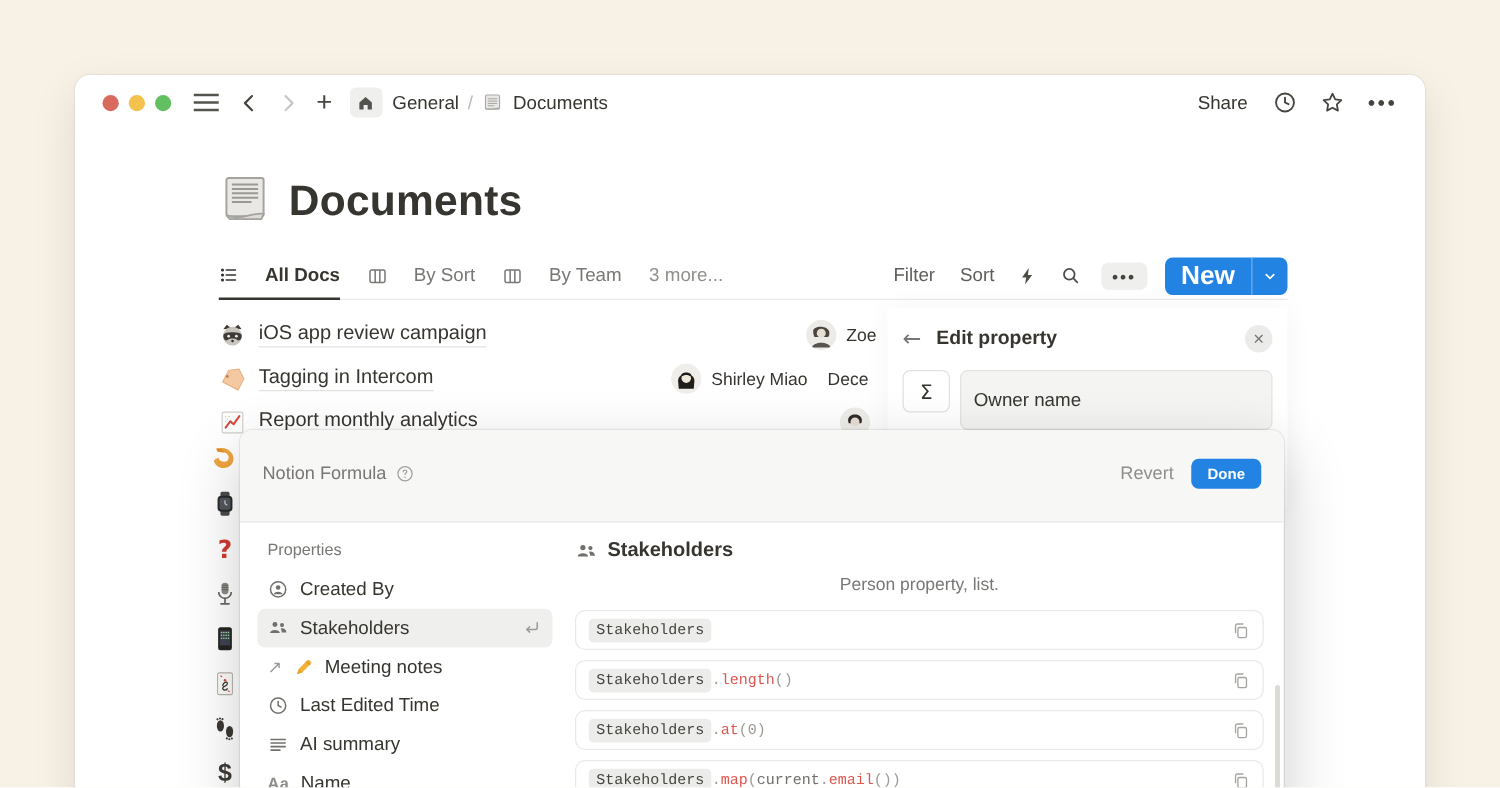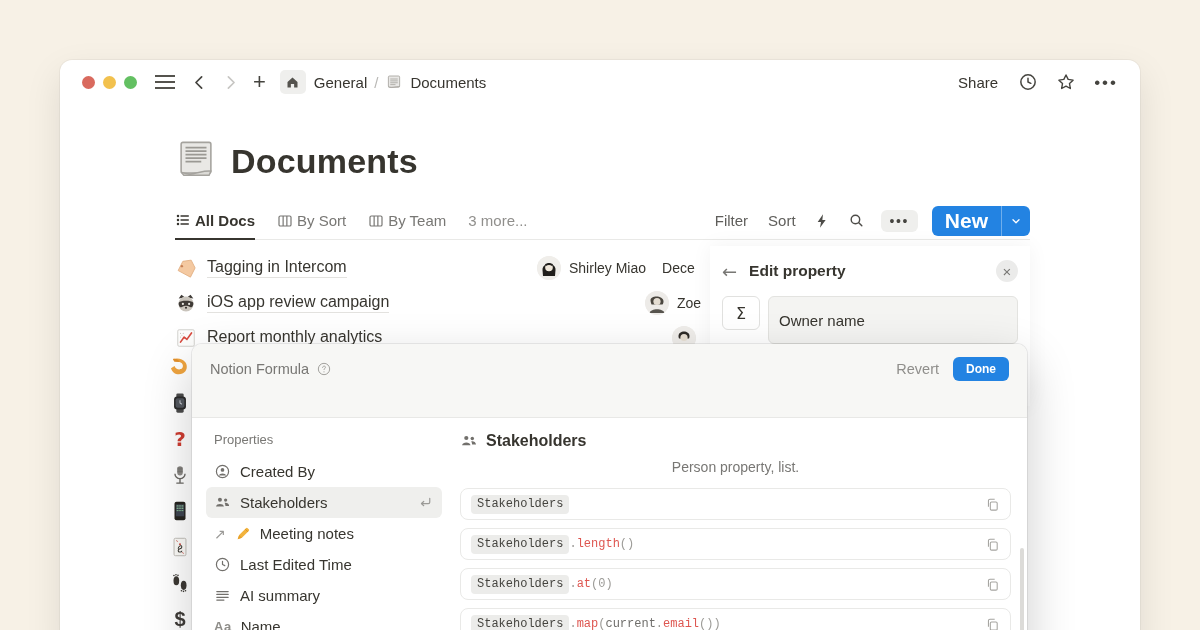--- a/index.html
+++ b/index.html
@@ -27,21 +27,21 @@
   .share { font-size:15px; color:#37352F; margin-right:20px; }
   .topicon { margin-right:18px; display:flex; align-items:center; }
   .dots3 { font-size:17px; letter-spacing:2px; color:#45443F; line-height:1; }
 
   
   .titlerow { position:absolute; left:115px; top:78px; display:flex; align-items:center; gap:14px; }
   .titlerow h1 { font-size:34px; font-weight:700; color:#37352F; letter-spacing:0.2px; }
 
   
   .toolbar { position:absolute; left:115px; right:110px; top:142px; height:38px; display:flex; align-items:center; border-bottom:1px solid #E9E9E7; }
-  .tab { display:flex; align-items:center; gap:4px; font-size:15px; color:#787774; font-weight:500; margin-right:22px; height:38px; }
+  .tab { display:flex; align-items:center; gap:21px; font-size:15px; color:#787774; font-weight:500; margin-right:22px; height:38px; }
   .tab.active { color:#37352F; font-weight:600; border-bottom:2px solid #37352F; margin-bottom:-1px; }
   .tab.more { color:#908F8C; }
   .ctrl { font-size:15px; color:#5F5E5B; margin-left:20px; }
   .ctrlicon { margin-left:18px; display:flex; align-items:center; }
   .dotschip { margin-left:16px; background:#EFEFED; border-radius:6px; padding:4px 9px; font-size:14px; letter-spacing:1.5px; color:#45443F; line-height:1; }
   .newbtn { margin-left:14px; display:flex; align-items:stretch; background:#2383E2; border-radius:6px; overflow:hidden; height:30px; }
   .newlabel { color:#fff; font-size:21px; font-weight:600; padding:0 13px; display:flex; align-items:center; }
   .newdivider { width:1px; background:rgba(255,255,255,0.35); }
   .newchev { display:flex; align-items:center; padding:0 8px; }
 
@@ -72,21 +72,21 @@
   .eprow { display:flex; gap:8px; margin-top:14px; }
   .sigmabox { width:38px; height:34px; border:1px solid #E1E1DF; border-radius:6px; display:flex; align-items:center; justify-content:center;
               font-size:16px; color:#37352F; background:#fff; font-family:"DejaVu Sans", sans-serif; }
   .nameinput { flex:1; height:48px; background:#F4F4F2; border:1px solid #E3E3E0; border-radius:6px; display:flex; align-items:center;
                padding:0 10px; font-size:15px; color:#37352F; }
 
   
   .popup { position:absolute; left:132px; top:284px; width:835px; height:356px; background:#fff; border-radius:10px; z-index:3;
            box-shadow:0 0 0 1px rgba(0,0,0,0.07), 0 18px 50px rgba(0,0,0,0.20); overflow:hidden; display:flex; flex-direction:column; }
   .pophead { background:#F7F7F5; border-bottom:1px solid #E8E8E6; height:74px; padding:13px 18px; }
-  .popheadrow { display:flex; align-items:center; }
+  .popheadrow { display:flex; align-items:center;margin-top:10px; }
   .poplabel { font-size:14.5px; color:#787774; margin-right:7px; }
   .revert { margin-left:auto; font-size:14.5px; color:#8F8E8B; font-weight:500; margin-right:14px; }
   .donebtn { background:#2383E2; color:#fff; font-size:12px; font-weight:600; padding:5px 13px; border-radius:6px; }
   .popbody { flex:1; display:flex; min-height:0; position:relative; }
   .propcol { width:262px; padding:12px 12px 0 14px; flex:0 0 auto; }
   .propshdr { font-size:13px; color:#787774; padding:2px 8px 9px 8px; }
   .propitem { height:31px; display:flex; align-items:center; gap:9px; padding:0 8px; border-radius:6px; font-size:15px; color:#37352F; }
   .propitem.selected { background:#EFEFED; }
   .propitem .trail { margin-left:auto; display:flex; }
   .neicon { font-size:14px; color:#9B9A97; font-family:"DejaVu Sans", sans-serif; }
@@ -217,60 +217,60 @@
               <polyline points="6,9.5 12,15.5 18,9.5"></polyline>
             </svg>
         </span>
       </span>
     </div>
 
     <div class="rows">
       <div class="docrow">
         <span class="rowicon">
           <svg width="22" height="22" viewBox="0 0 24 24">
+              <path d="M4 7 7 3l4 3zM20 7l-3-4-4 3z" fill="#3E3A36"></path>
+              <circle cx="12" cy="13" r="8.2" fill="#C9C4BC"></circle>
+              <path d="M4.2 11.5c2-2.6 13.6-2.6 15.6 0 .8 2.8-1 5.4-2.6 5.2-1.3-.2-1.8-1.6-5.2-1.6s-3.9 1.4-5.2 1.6c-1.6.2-3.4-2.4-2.6-5.2z" fill="#3E3A36"></path>
+              <circle cx="8.6" cy="13" r="1.2" fill="#EDEAE4"></circle>
+              <circle cx="15.4" cy="13" r="1.2" fill="#EDEAE4"></circle>
+              <circle cx="12" cy="17.2" r="1.1" fill="#2B2824"></circle>
+            </svg>
+        </span>
+        <span class="rowtitle">iOS app review campaign</span>
+        <span class="rowright" style="left:470px">
+          <span class="avatar">
+            <svg width="24" height="24" viewBox="0 0 24 24">
+                <circle cx="12" cy="12" r="12" fill="#EDEBE8"></circle>
+                <path d="M5.5 9c0-5 13-5 13 1.5 0 2-1 3-1 3H6.5s-1-2.5-1-4.5z" fill="#4A463F"></path>
+                <circle cx="12" cy="10.5" r="3.6" fill="#E4DDD2"></circle>
+                <path d="M4.5 22c1.5-5 13.5-5 15 0z" fill="#57544E"></path>
+              </svg>
+          </span>
+          <span class="ownname">Zoe</span>
+        </span>
+      </div>
+      <div class="docrow">
+        <span class="rowicon">
+          <svg width="22" height="22" viewBox="0 0 24 24">
               <path d="M3 12 11 4l9 1.6L21.5 15l-8 8z" transform="rotate(-18 12 12)" fill="#F4C9A1" stroke="#E0AB7C" stroke-width="0.8"></path>
               <circle cx="7.5" cy="10" r="1.3" fill="#C77F54"></circle>
             </svg>
         </span>
         <span class="rowtitle">Tagging in Intercom</span>
         <span class="rowright" style="left:362px">
           <span class="avatar">
             <svg width="24" height="24" viewBox="0 0 24 24">
                 <circle cx="12" cy="12" r="12" fill="#F0EEEA"></circle>
                 <path d="M5.5 14c-.5-8 13.5-8 13 0l-.5 6h-12z" fill="#201E1B"></path>
                 <circle cx="12" cy="11.5" r="3.8" fill="#EFE7DA"></circle>
                 <path d="M8 8.5c2-2 6-2 8 0l-1 1.5c-1.5-1.4-4.5-1.4-6 0z" fill="#201E1B"></path>
               </svg>
           </span>
           <span class="ownname">Shirley Miao</span>
           <span class="owndate">Dece</span>
-        </span>
-      </div>
-      <div class="docrow">
-        <span class="rowicon">
-          <svg width="22" height="22" viewBox="0 0 24 24">
-              <path d="M4 7 7 3l4 3zM20 7l-3-4-4 3z" fill="#3E3A36"></path>
-              <circle cx="12" cy="13" r="8.2" fill="#C9C4BC"></circle>
-              <path d="M4.2 11.5c2-2.6 13.6-2.6 15.6 0 .8 2.8-1 5.4-2.6 5.2-1.3-.2-1.8-1.6-5.2-1.6s-3.9 1.4-5.2 1.6c-1.6.2-3.4-2.4-2.6-5.2z" fill="#3E3A36"></path>
-              <circle cx="8.6" cy="13" r="1.2" fill="#EDEAE4"></circle>
-              <circle cx="15.4" cy="13" r="1.2" fill="#EDEAE4"></circle>
-              <circle cx="12" cy="17.2" r="1.1" fill="#2B2824"></circle>
-            </svg>
-        </span>
-        <span class="rowtitle">iOS app review campaign</span>
-        <span class="rowright" style="left:470px">
-          <span class="avatar">
-            <svg width="24" height="24" viewBox="0 0 24 24">
-                <circle cx="12" cy="12" r="12" fill="#EDEBE8"></circle>
-                <path d="M5.5 9c0-5 13-5 13 1.5 0 2-1 3-1 3H6.5s-1-2.5-1-4.5z" fill="#4A463F"></path>
-                <circle cx="12" cy="10.5" r="3.6" fill="#E4DDD2"></circle>
-                <path d="M4.5 22c1.5-5 13.5-5 15 0z" fill="#57544E"></path>
-              </svg>
-          </span>
-          <span class="ownname">Zoe</span>
         </span>
       </div>
       <div class="docrow">
         <span class="rowicon">
           <svg width="22" height="22" viewBox="0 0 24 24">
               <rect x="3" y="3" width="18" height="18" rx="1.5" fill="#FDFDFC" stroke="#CFCEC9" stroke-width="1"></rect>
               <polyline points="6,16.5 10,11 13,13.5 18,6.5" fill="none" stroke="#D84B40" stroke-width="1.8" stroke-linecap="round" stroke-linejoin="round"></polyline>
               <path d="M6 7h.01M9 7h.01M7.5 9h.01M6 11h.01" stroke="#C9C7C2" stroke-width="1.2" stroke-linecap="round"></path>
             </svg>
         </span>

